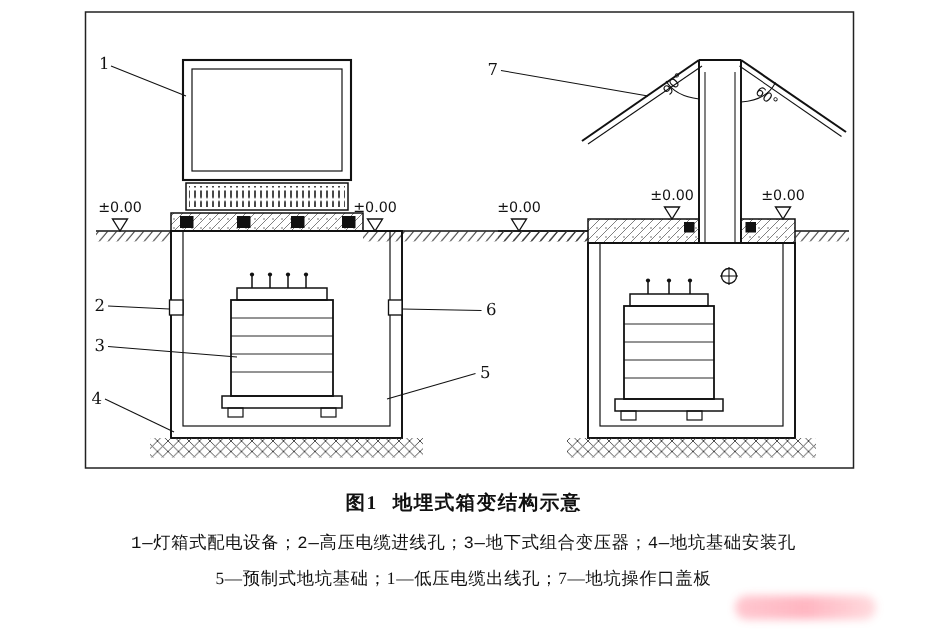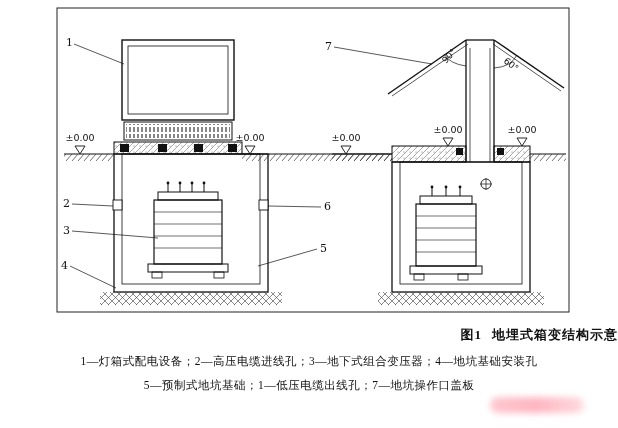--- a/index.html
+++ b/index.html
@@ -1,24 +1,24 @@
 <!DOCTYPE html>
 <html><head>
 <meta charset="utf-8">
 <style>
   html,body{margin:0;padding:0;background:#ffffff;}
   .page{position:relative;width:618px;height:428px;background:#ffffff;overflow:hidden;
         font-family:"Liberation Serif", serif;color:#111;}
   .diagram-svg{position:absolute;left:0;top:0;}
-  .caption{position:absolute;left:0;top:326px;width:618px;text-align:right;
+  .caption{position:absolute;left:0;top:326px;width:618px;text-align:center;
            font-weight:bold;font-size:13px;letter-spacing:1px;}
   .caption .fig-no{margin-right:10px;}
   .legend-line{position:absolute;left:0;width:618px;text-align:center;
                font-size:11.5px;letter-spacing:0.5px;}
-  .legend-1{top:354px;}
+  .legend-1{top:354px;font-family:Liberation Mono, monospace;}
   .legend-2{top:378px;}
   .watermark{position:absolute;left:490px;top:397px;width:94px;height:16px;
              background:linear-gradient(90deg, rgba(255,120,140,.55), rgba(255,60,90,.5), rgba(255,150,160,.45));
              border-radius:8px;filter:blur(3px);opacity:.75;}
   svg text{fill:#111;}
   .dim{font-family:"DejaVu Sans", sans-serif;font-size:9.5px;}
   .num{font-family:"DejaVu Serif", serif;font-size:11px;}
   .ang{font-family:"DejaVu Sans", sans-serif;font-size:9px;}
 </style>
 </head>

